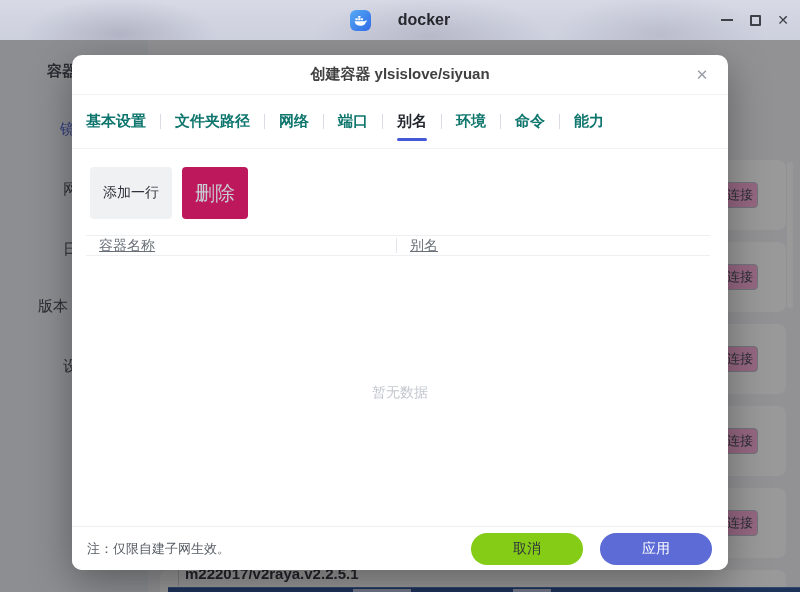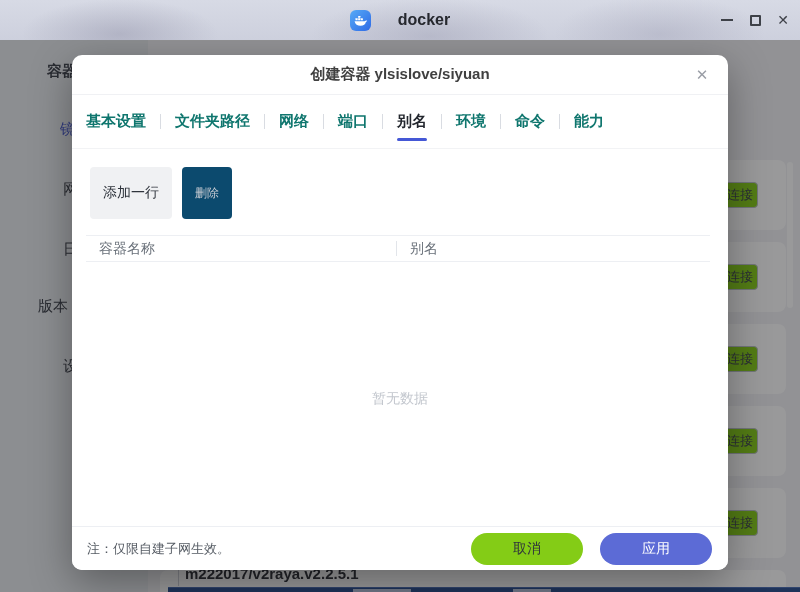--- a/index.html
+++ b/index.html
@@ -22,21 +22,21 @@
   .glyph-max{width:11px;height:11px;border:2px solid #3e4148;border-radius:1px;}
   .glyph-close{font-size:14px;color:#3e4148;font-weight:700;}
 
   
   .app{position:absolute;top:40px;left:0;width:800px;height:552px;z-index:1;}
   .sidebar{position:absolute;left:0;top:0;width:148px;height:100%;background:#e9ebef;}
   .sidebar-item{position:absolute;font-size:15px;color:#3c414a;white-space:nowrap;cursor:pointer;}
   .sidebar-item.active{color:#4356cc;}
   .main{position:absolute;left:148px;top:0;width:652px;height:100%;background:#f2f3f6;}
   .card{position:absolute;left:12px;width:626px;height:70px;background:#fff;border-radius:8px;}
-  .connect-btn{position:absolute;right:28px;top:22px;width:36px;height:26px;border:1px solid #b9bec7;border-radius:4px;background:#84cc16;color:#3f454e;font-size:13px;display:flex;align-items:center;justify-content:center;cursor:pointer;white-space:nowrap;overflow:hidden;}
+  .connect-btn{position:absolute;right:28px;top:22px;width:36px;height:26px;border:1px solid #b9bec7;border-radius:4px;background:#f9a8d4;color:#3f454e;font-size:13px;display:flex;align-items:center;justify-content:center;cursor:pointer;white-space:nowrap;overflow:hidden;}
   .scroll-thumb{position:absolute;right:7px;top:122px;width:6px;height:146px;border-radius:3px;background:#ffffff;}
   .bg-cell-line{position:absolute;left:30px;top:524px;width:1px;height:22px;background:#cfd2d8;}
   .bg-bottom-text{position:absolute;left:37px;top:525px;font-size:15px;font-weight:700;color:#2e3137;white-space:nowrap;}
   .navy-row{position:absolute;left:20px;right:0;bottom:0;height:5px;background:#274d8f;border-top:1px solid #486cb2;}
   .navy-frag{position:absolute;top:1px;height:3px;background:#b9c6e0;}
 
   
   .overlay{position:absolute;top:40px;left:0;width:800px;height:552px;background:rgba(18,18,22,.43);z-index:10;}
 
   
@@ -44,22 +44,22 @@
   .modal-header{height:40px;border-bottom:1px solid #f0f1f4;display:flex;align-items:center;justify-content:center;position:relative;}
   .modal-title{font-size:15px;font-weight:700;color:#404040;}
   .modal-close{position:absolute;right:13px;top:0;height:40px;width:26px;display:flex;align-items:center;justify-content:center;font-size:15px;color:#9a9ea6;cursor:pointer;}
   .tabs{display:flex;align-items:center;height:54px;padding:0 14px;border-bottom:1px solid #f2f3f5;}
   .tab{font-size:15px;font-weight:700;color:#0f766e;position:relative;padding:5px 0;cursor:pointer;white-space:nowrap;}
   .tab.active{color:#23272e;}
   .tab.active::after{content:"";position:absolute;left:50%;transform:translateX(-50%);bottom:-5px;width:30px;height:3px;border-radius:2px;background:#4558d6;}
   .tab-sep{width:1px;height:15px;background:#d9dce2;margin:0 14px;flex:none;}
   .toolbar{display:flex;gap:10px;padding:18px 14px 0 18px;}
   .btn-add{background:#f0f1f3;border:none;border-radius:4px;padding:17px 13px;font-size:14px;color:#2f343c;cursor:pointer;font-family:inherit;}
-  .btn-del{background:#0c4a6e;border:none;border-radius:4px;padding:8px 13px;font-size:12px;color:#c8ccd3;cursor:not-allowed;font-family:inherit;}
-  .table-head{display:flex;align-items:center;margin:16px 18px 0 14px;height:27px;border-top:1px solid #edeff3;border-bottom:1px solid #edeff3;font-size:14px;color:#697079;}
+  .btn-del{background:#be185d;border:none;border-radius:4px;padding:8px 13px;font-size:20px;color:#c8ccd3;cursor:not-allowed;font-family:inherit;}
+  .table-head{display:flex;align-items:center;margin:16px 18px 0 14px;height:21px;border-top:1px solid #edeff3;border-bottom:1px solid #edeff3;font-size:14px;color:#697079;text-decoration:underline;}
   .th1{width:310px;padding-left:13px;}
   .th-sep{width:1px;height:15px;background:#e2e5ea;}
   .th2{flex:1;padding-left:13px;}
   .empty{margin-top:128px;text-align:center;font-size:14px;color:#c3c7ce;}
   .modal-footer{position:absolute;left:0;right:0;bottom:0;height:44px;border-top:1px solid #edeff3;display:flex;align-items:center;border-radius:0 0 10px 10px;background:#fff;}
   .note{font-size:13px;color:#555b63;margin-left:15px;flex:1;}
   .btn-cancel{width:112px;height:32px;border:none;border-radius:16px;background:#84cc16;color:#2f343c;font-size:14px;cursor:pointer;margin-right:17px;font-family:inherit;}
   .btn-apply{width:112px;height:32px;border:none;border-radius:16px;background:#5c6bd6;color:#ffffff;font-size:14px;cursor:pointer;margin-right:16px;font-family:inherit;}
 </style>
 </head>

